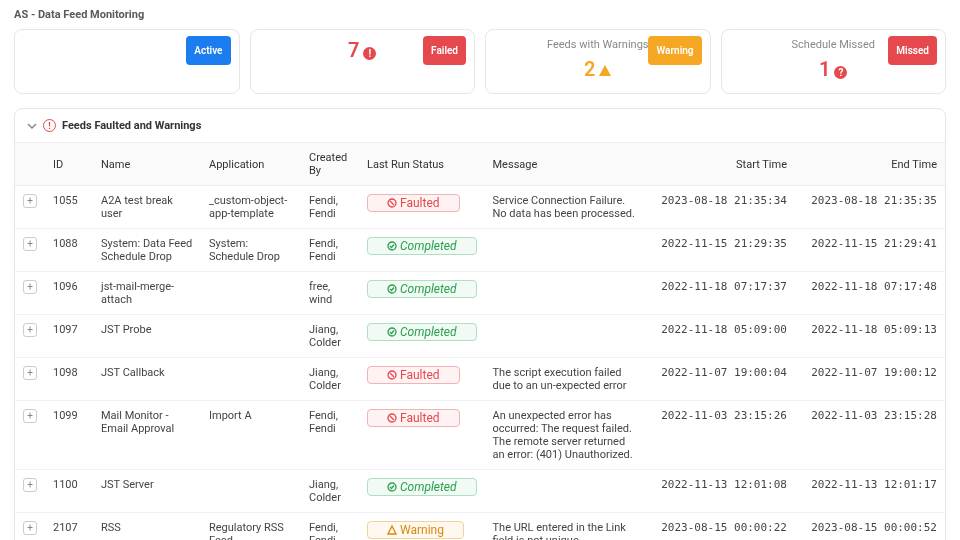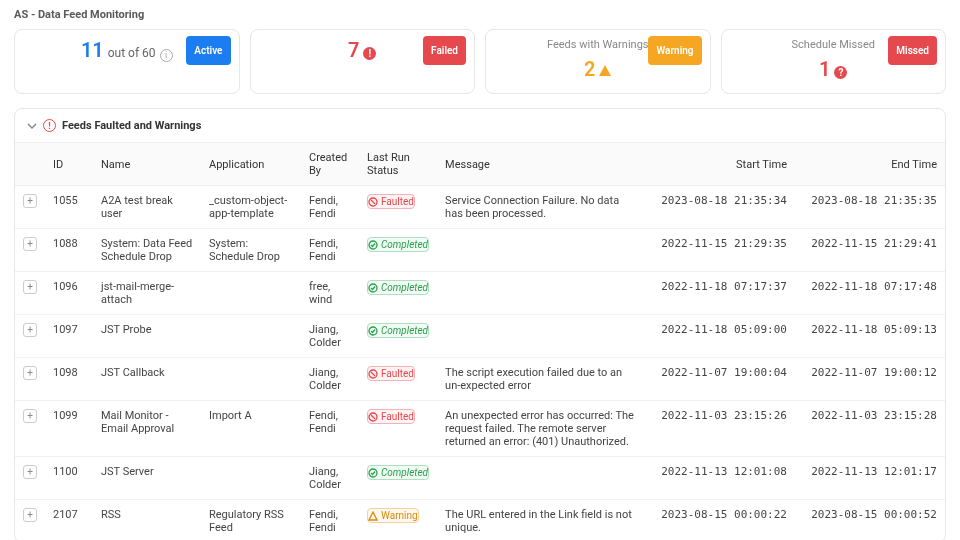--- a/index.html
+++ b/index.html
@@ -30,45 +30,38 @@
 .chevron svg { width:10px; height:10px; }
 .hdr-icon { width:13px; height:13px; border:1.5px solid #e5484d; border-radius:50%; display:inline-flex; align-items:center; justify-content:center; color:#e5484d; font-size:9px; font-weight:700; }
 
 table { width:100%; border-collapse:collapse; }
 thead th { text-align:left; font-size:11px; font-weight:400; color:#333; padding:8px 8px; background:#fafafa; border-bottom:1px solid #eee; }
 thead th.right { text-align:right; }
 tbody td { font-size:11px; padding:8px 8px; border-bottom:1px solid #f2f2f2; vertical-align:top; color:#444; }
 tbody td.right { text-align:right; font-family:"SFMono-Regular",Consolas,monospace; white-space:nowrap; }
 tbody tr:last-child td { border-bottom:none; }
 .expand-btn { width:14px; height:14px; border:1px solid #ccc; border-radius:3px; display:inline-flex; align-items:center; justify-content:center; font-size:10px; line-height:1; color:#888; cursor:pointer; background:#fff; }
-.status-pill { display:inline-flex; align-items:center; gap:3px; border:1px solid; border-radius:4px; padding:1px 0; font-size:10px; }
+.status-pill { display:inline-flex; align-items:center; gap:3px; border:1px solid; border-radius:4px; padding:1px 19px; font-size:12px; }
 .status-pill.faulted { color:#e5484d; border-color:#f0b4b6; background:#fef2f2; }
 .status-pill.completed { color:#2aa14d; border-color:#b0dfbf; background:#f1faf4;font-style:italic; }
 .status-pill.warning { color:#d88a0c; border-color:#f0d39b; background:#fef8ee; }
 .status-pill .dot { width:10px; height:10px; display:inline-flex; align-items:center; justify-content:center; }
 col.c-exp { width:24px; } col.c-id { width:48px; }
 col.c-name { width:108px; } col.c-app { width:100px; }
 col.c-by { width:58px; } col.c-stat { width:68px; }
 col.c-msg { width:auto; } col.c-start { width:150px; } col.c-end { width:150px; }
 </style>
 </head>
 <body>
 
 <div class="page-title">AS - Data Feed Monitoring</div>
 
 <div class="stats-row">
   <div class="stat-card">
     <span class="badge active">Active</span>
-    <div class="stat-value-row">
-      <span class="stat-num blue">11</span>
-      <span>out of 60</span>
-      <span class="stat-icon">
-          <span class="circle-i">i</span>
-        </span>
-    </div>
   </div>
   <div class="stat-card">
     <span class="badge failed">Failed</span>
     <div class="stat-value-row">
       <span class="stat-num red">7</span>
       <span class="stat-icon">
           <span class="circle-bang">!</span>
         </span>
     </div>
   </div>

